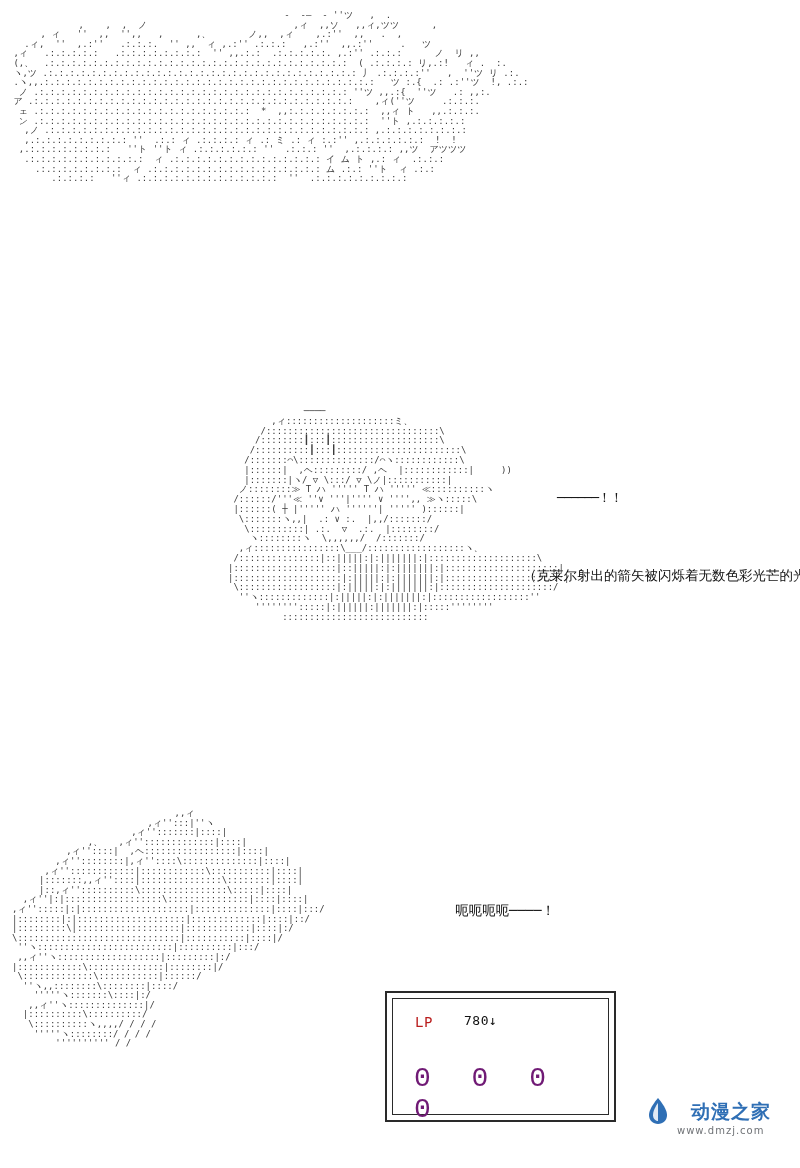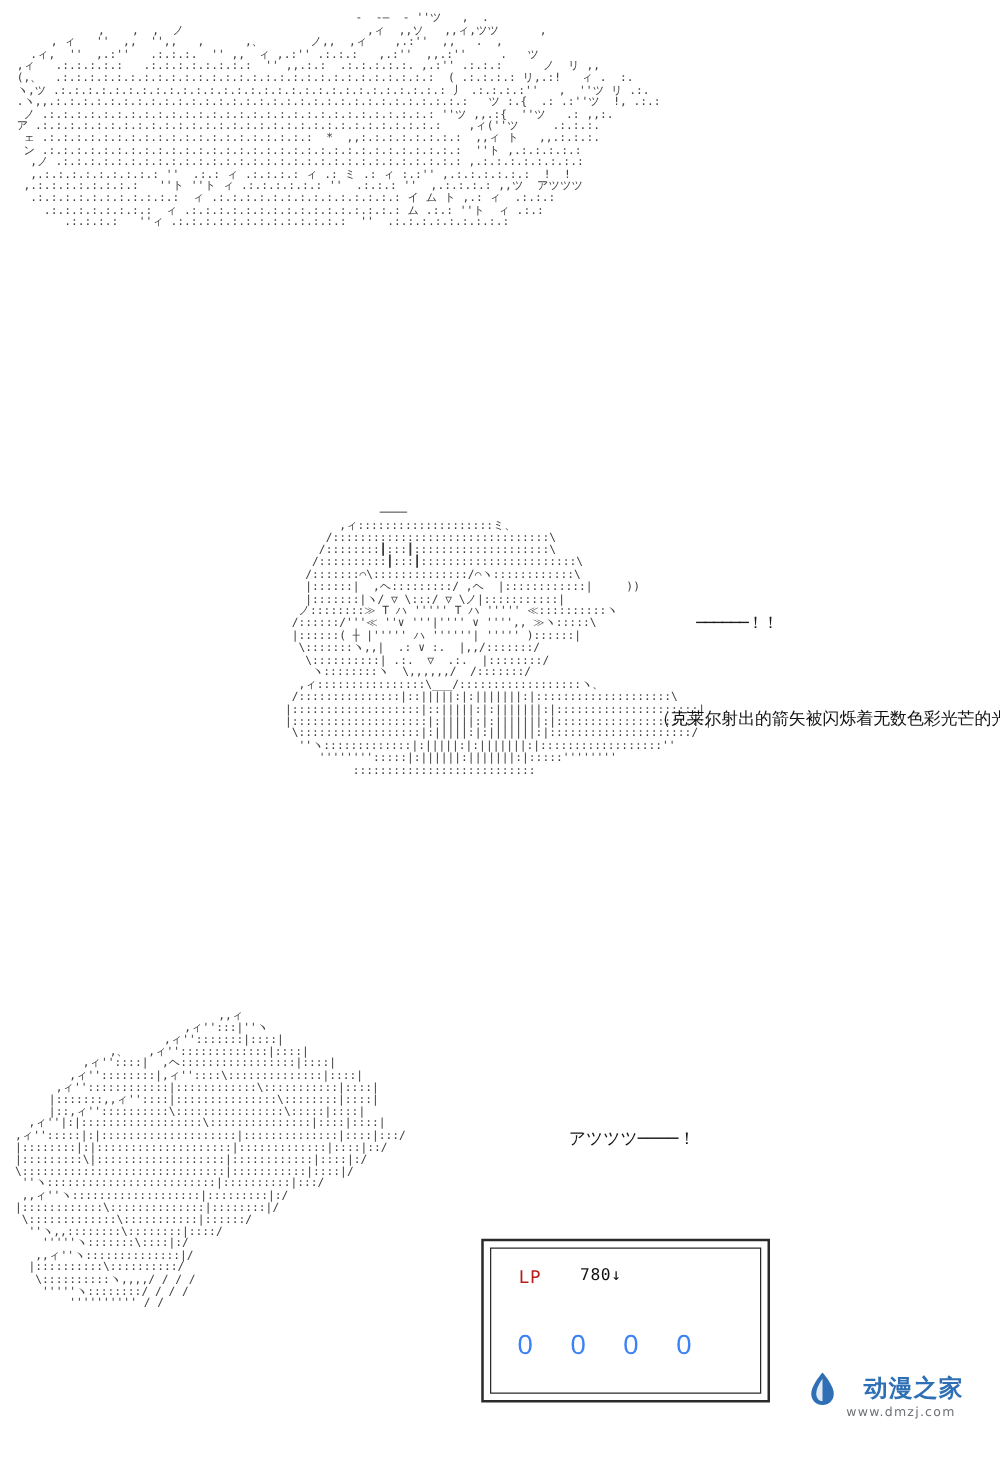--- a/index.html
+++ b/index.html
@@ -105,23 +105,23 @@
     top: 20px;
     font-size: 13px;
     font-family: "DejaVu Sans Mono", monospace;
     color: #111111;
     letter-spacing: 0.5px;
   }
   #lp-digits {
     position: absolute;
     left: 27px;
     top: 70px;
-    font-size: 22px;
-    font-family: Liberation Sans, sans-serif;
-    color: #3b82f6;
+    font-size: 28px;
+    font-family: Liberation Mono, monospace;
+    color: #701a75;
     letter-spacing: 12px;
   }
   #watermark {
     position: absolute;
     left: 645px;
     top: 1097px;
     display: flex;
     align-items: center;
     gap: 20px;
   }
@@ -219,21 +219,21 @@
    ,,ィ''ヽ::::::::::::::|/
   |::::::::::\::::::::::/
    \::::::::::ヽ,,,,/ / / /
     '''''ヽ::::::::/ / / /
         '''''''''' / /</pre>
 
   <div class="cjk" id="dash-top">──────！！</div>
 
   <div class="cjk" id="narration">（克莱尔射出的箭矢被闪烁着无数色彩光芒的光波吞没; 她自己也被这道光波所吞噬, 消失在了强光之下……）</div>
 
-  <div class="cjk" id="shout">アツツツ────！</div>
+  <div class="cjk" id="shout">呃呃呃呃────！</div>
 
   <div id="lp-panel">
     <div id="lp-panel-inner"></div>
     <div id="lp-label">LP</div>
     <div id="lp-value">780↓</div>
     <div id="lp-digits">0 0 0 0</div>
   </div>
 
   <div id="watermark">
     <span id="wm-drop">

